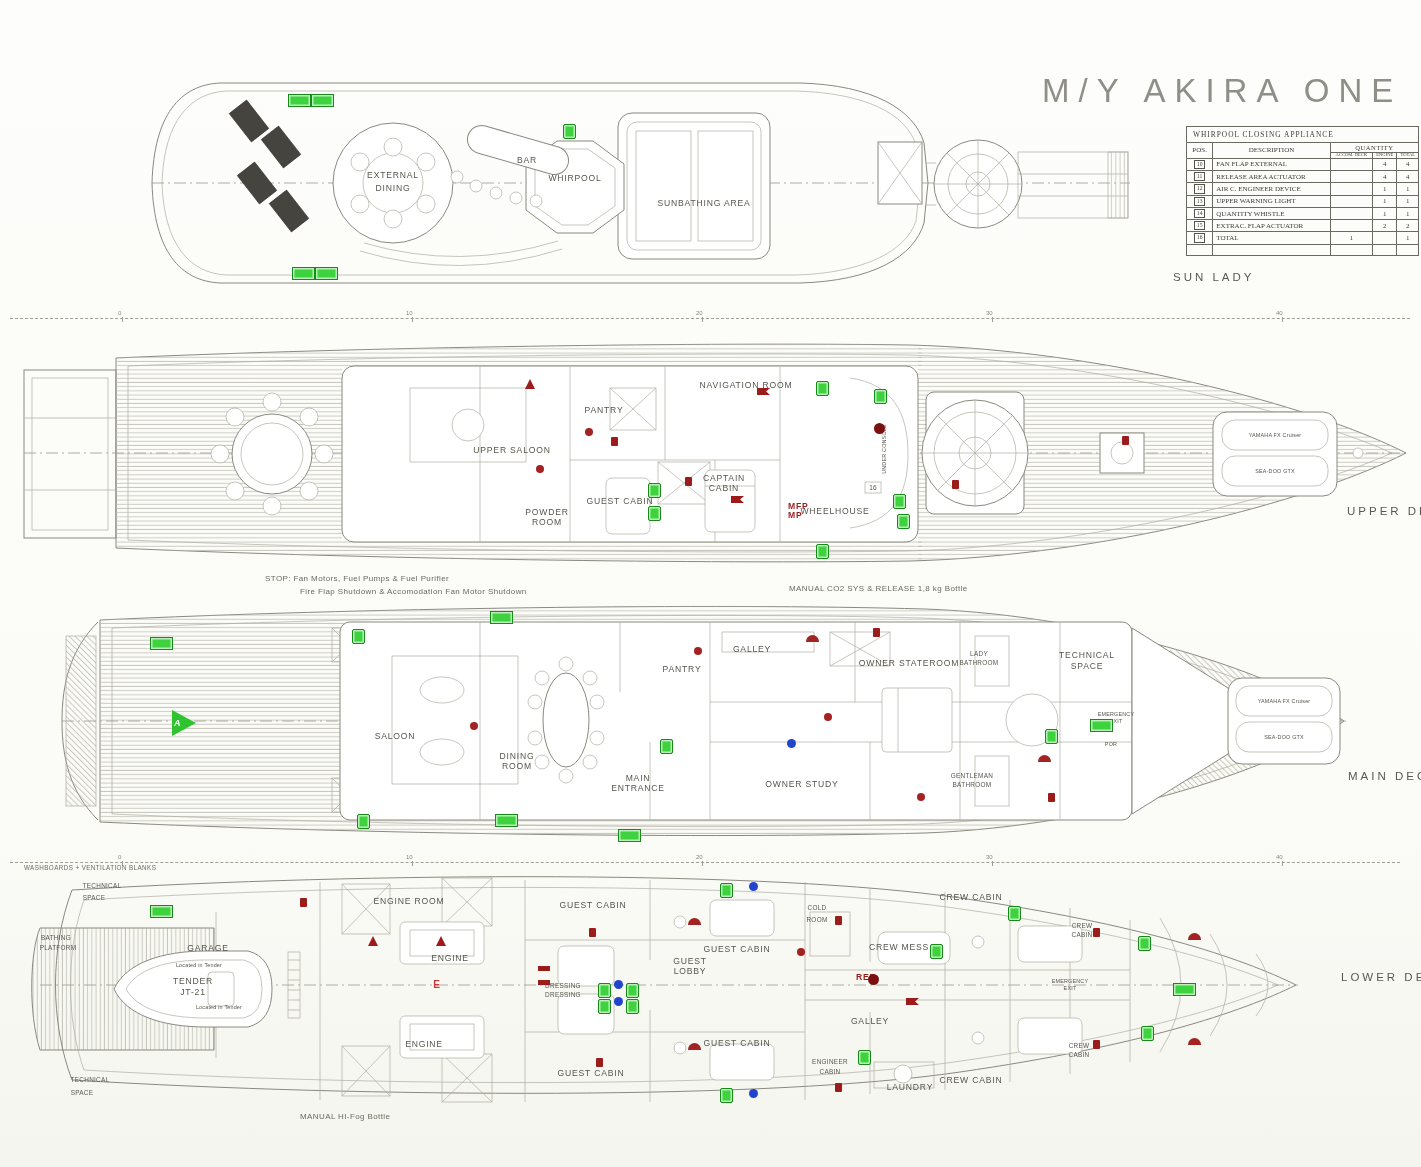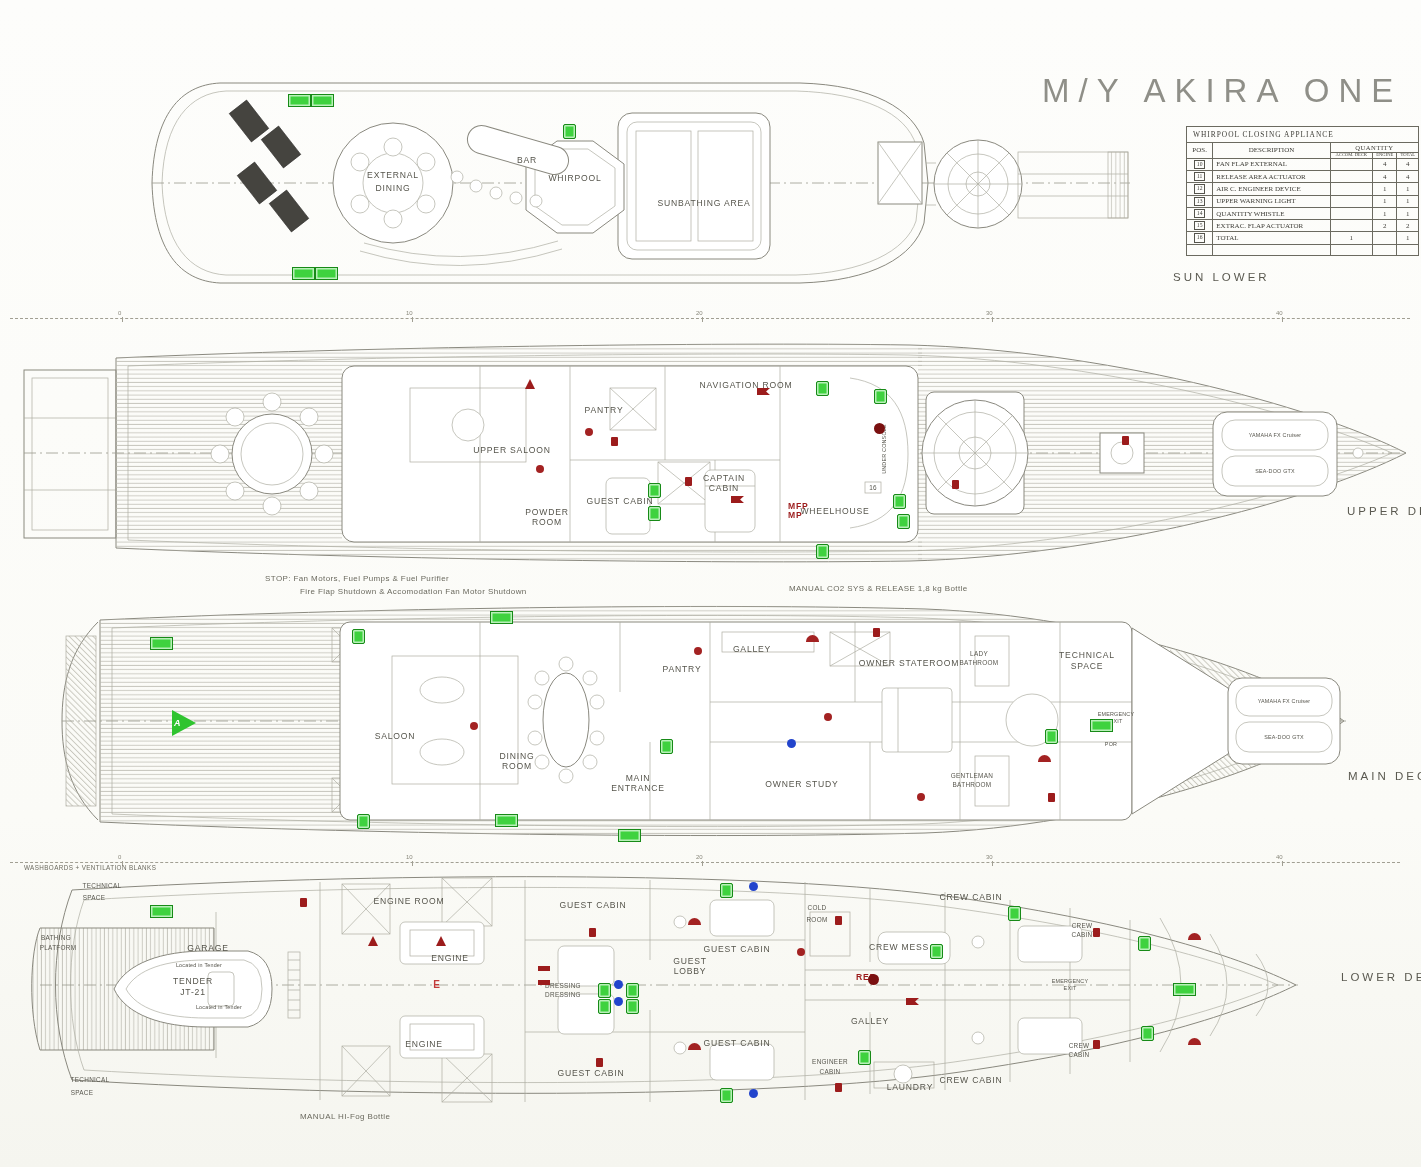--- a/index.html
+++ b/index.html
@@ -485,21 +485,21 @@
       <i style="left:982px"></i>
       <i style="left:1272px"></i>
     <span style="left:108px">0</span>
     <span style="left:396px">10</span>
     <span style="left:686px">20</span>
     <span style="left:976px">30</span>
     <span style="left:1266px">40</span>
   </div>
 
   <div class="title">M/Y AKIRA ONE</div>
-  <div class="deckname" style="left:1173px;top:271px">SUN LOWER</div>
+  <div class="deckname" style="left:1173px;top:271px">SUN LADY</div>
   <div class="deckname" style="left:1347px;top:505px">UPPER DECK</div>
   <div class="deckname" style="left:1348px;top:770px">MAIN DECK</div>
   <div class="deckname" style="left:1341px;top:971px">LOWER DECK</div>
 
   <div class="note" style="left:265px;top:574px">STOP:  Fan Motors, Fuel Pumps &amp; Fuel Purifier</div>
   <div class="note" style="left:300px;top:587px">Fire Flap Shutdown &amp; Accomodation Fan Motor Shutdown</div>
   <div class="note" style="left:789px;top:584px">MANUAL CO2 SYS &amp; RELEASE 1,8 kg Bottle</div>
   <div class="note xs" style="left:24px;top:864px">WASHBOARDS + VENTILATION BLANKS</div>
   <div class="note" style="left:300px;top:1112px">MANUAL HI-Fog Bottle</div>
 

